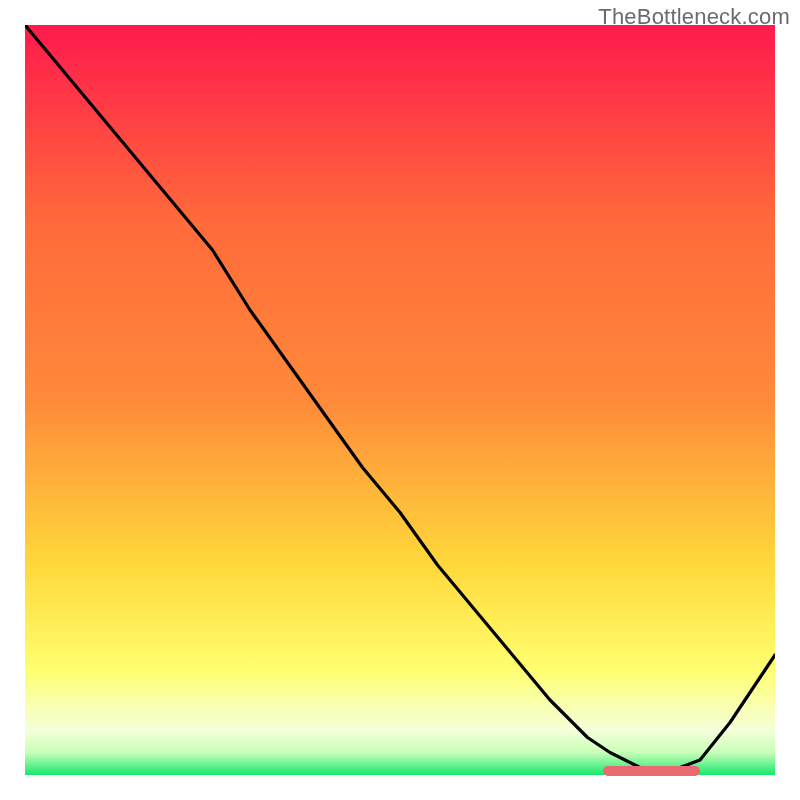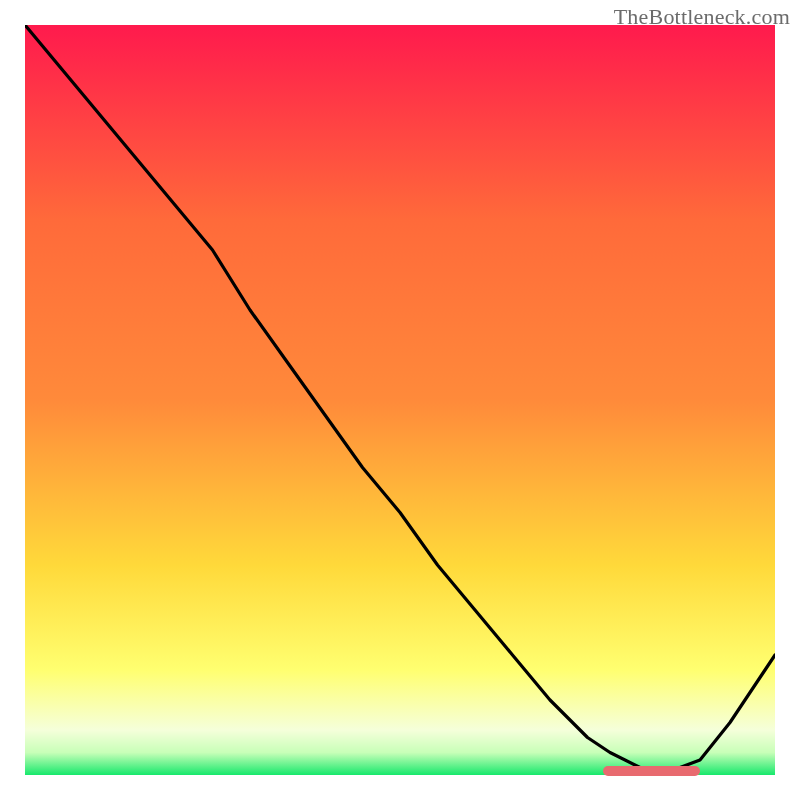--- a/index.html
+++ b/index.html
@@ -7,21 +7,21 @@
   .chart-container {
     position: relative;
     width: 800px;
     height: 800px;
     background: #fff;
   }
   .watermark {
     position: absolute;
     top: 4px;
     right: 10px;
-    font-family: Liberation Serif, serif;
+    font-family: Liberation Sans, sans-serif;
     font-size: 22px;
     color: #6b6b6b;
     font-weight: 500;
     letter-spacing: 0.2px;
   }
   .plot-area {
     position: absolute;
     left: 25px;
     top: 25px;
     width: 750px;

